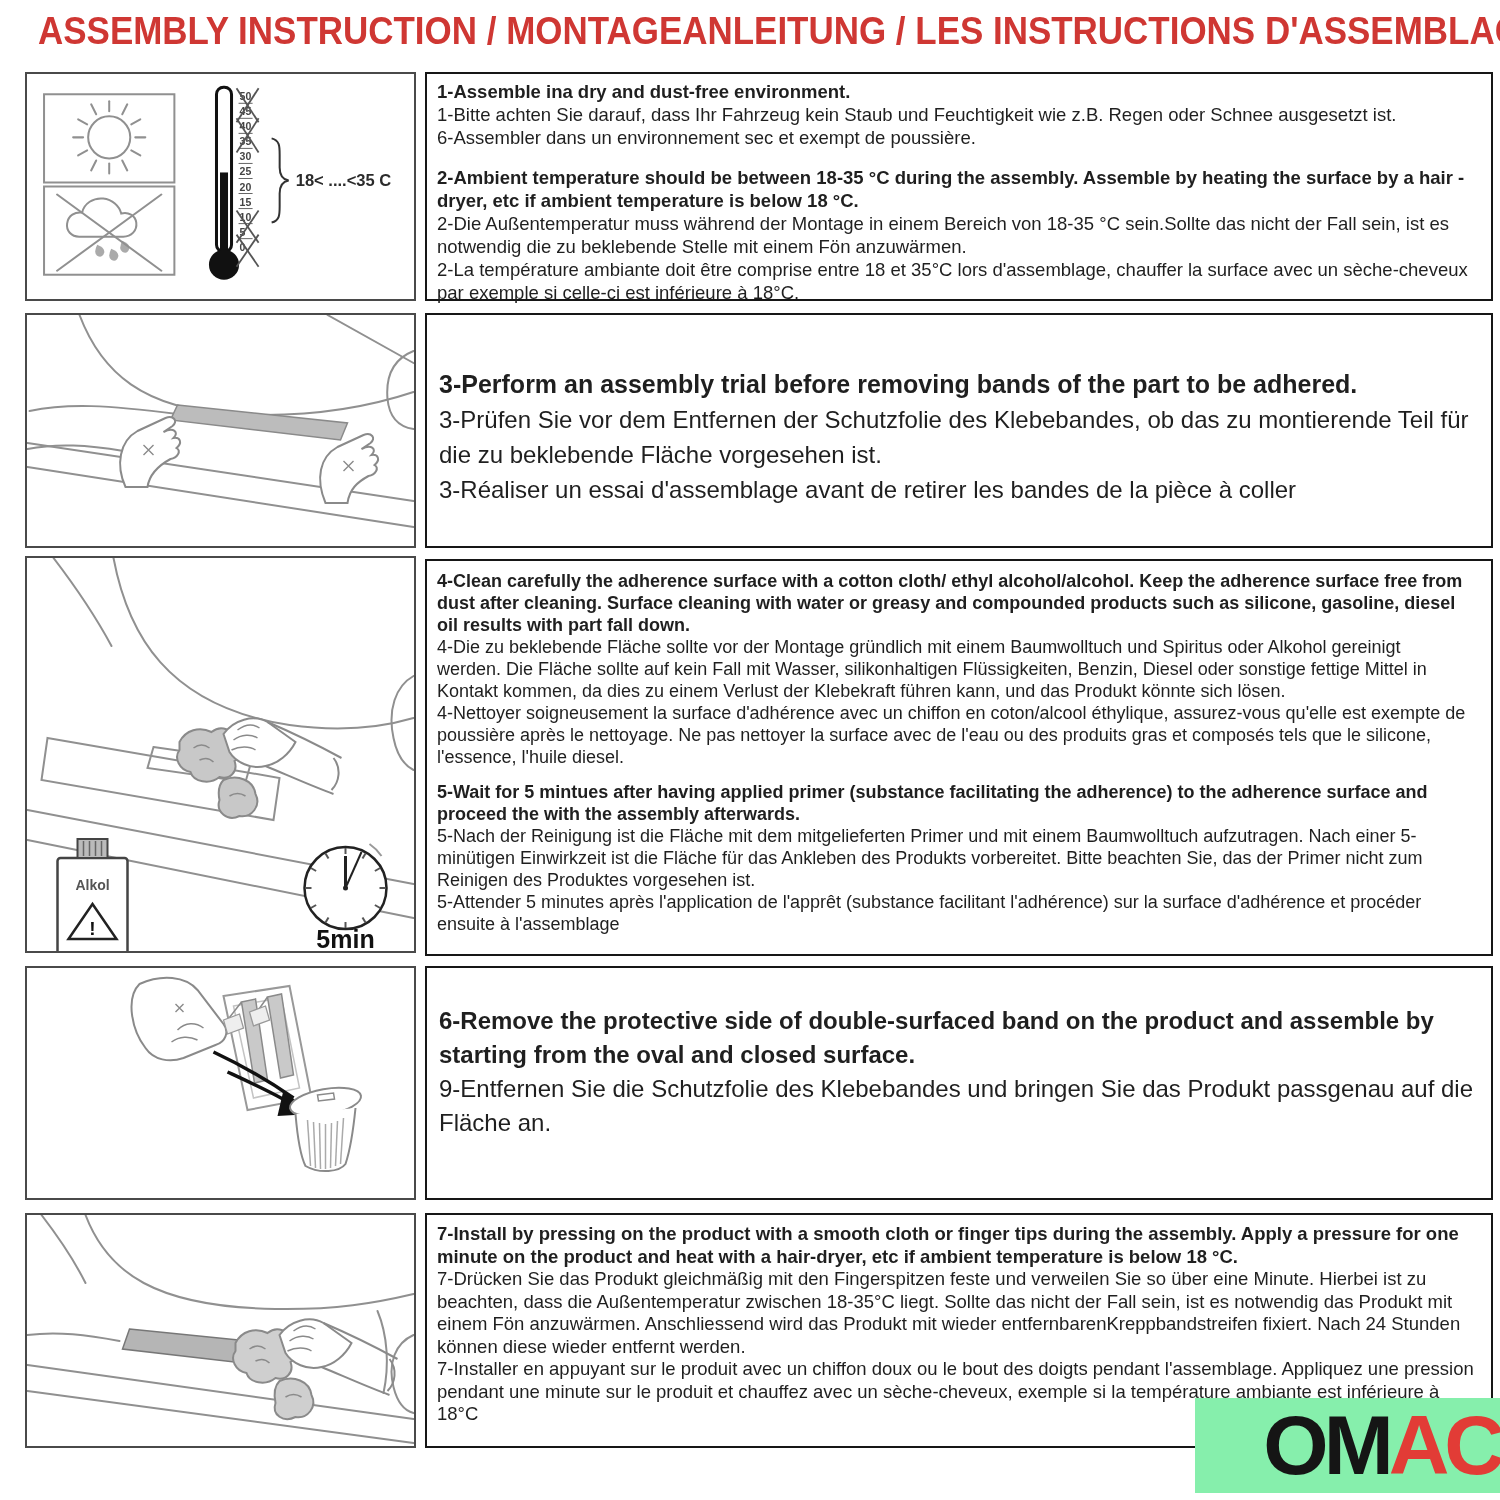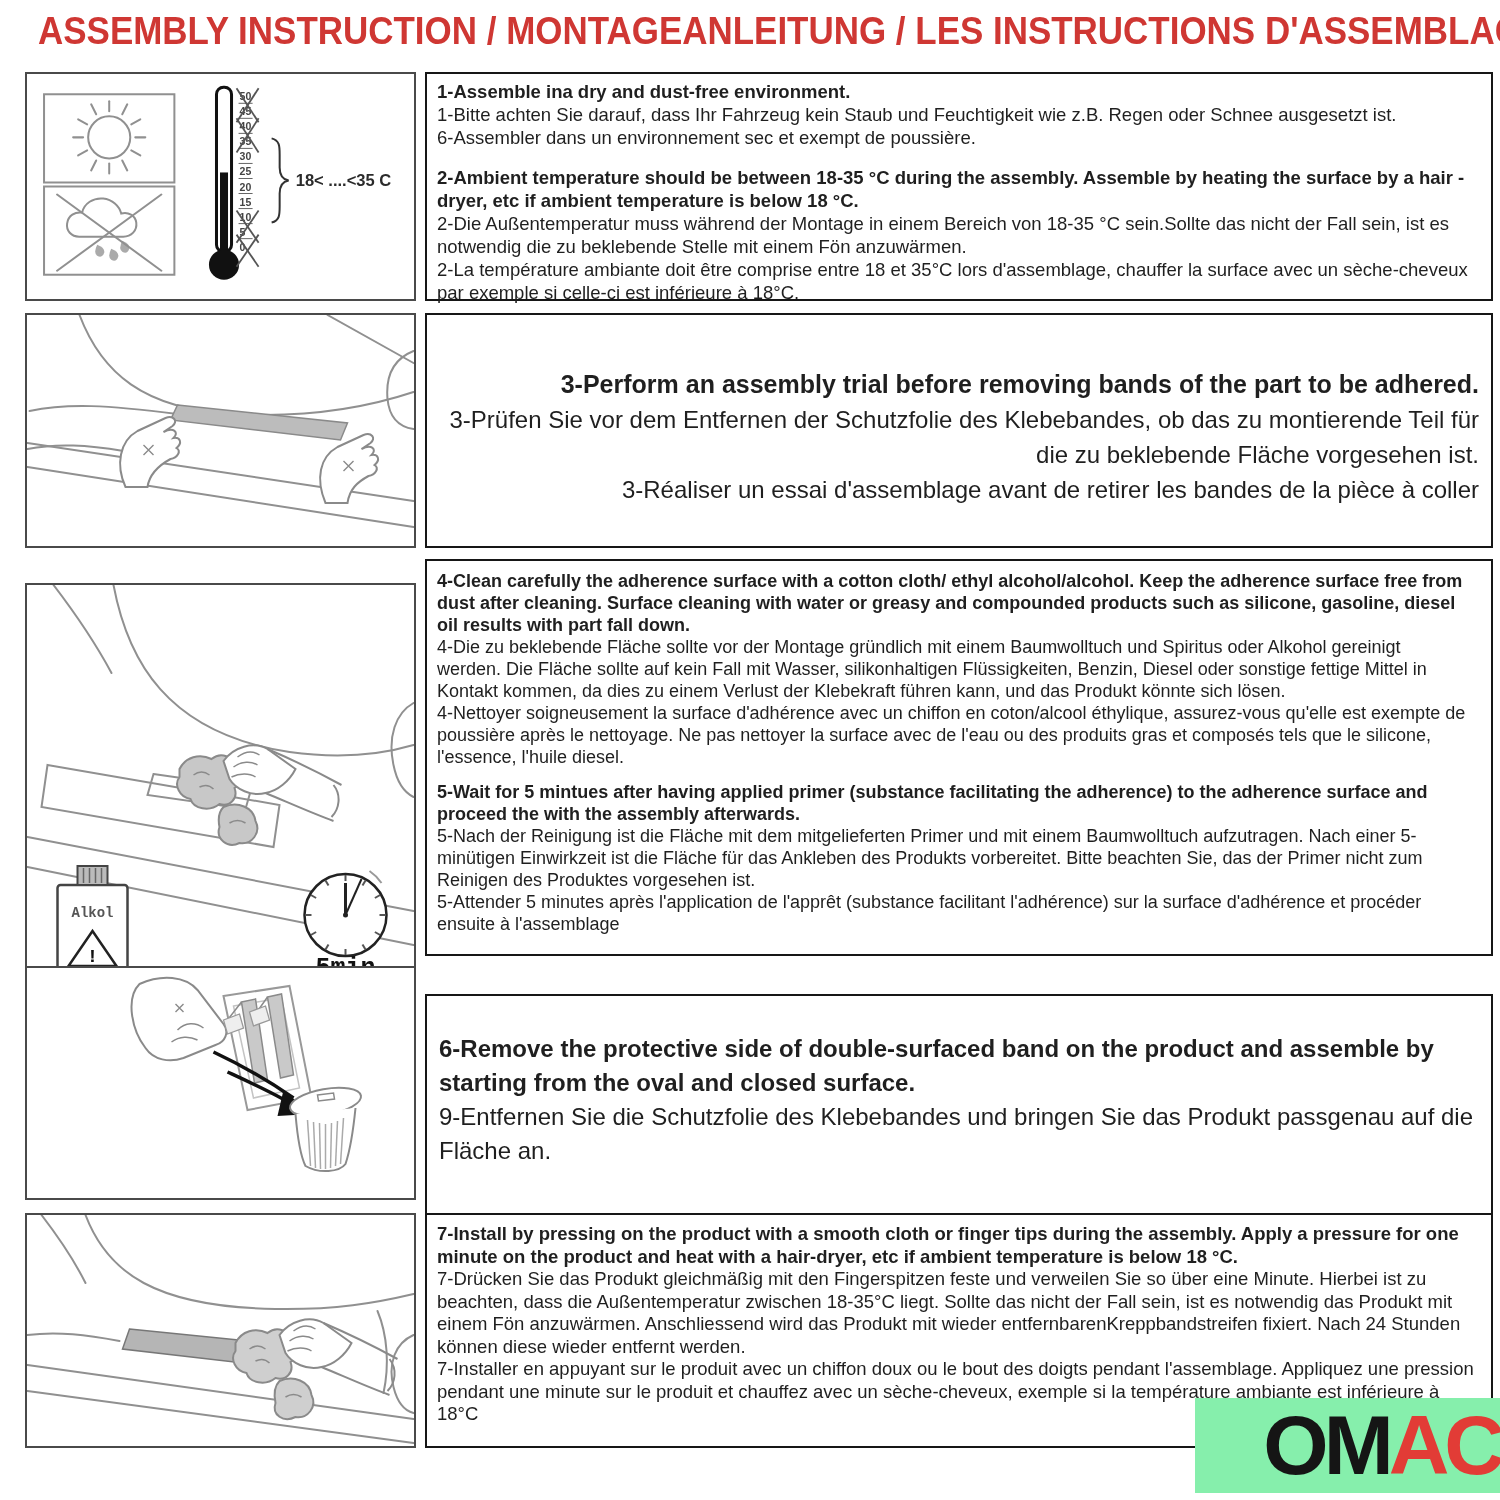--- a/index.html
+++ b/index.html
@@ -8,24 +8,24 @@
   .title{position:absolute;top:10px;left:38px;margin:0;color:#cf3733;font-weight:bold;
          font-size:38px;white-space:nowrap;transform:scaleX(0.92);transform-origin:left center;
          letter-spacing:0px;}
   .illu{position:absolute;left:25px;width:391px;border:2px solid #4a4a4a;background:#fff;
         box-sizing:border-box;}
   .txt{position:absolute;left:425px;width:1068px;border:2px solid #161616;background:#fff;
        box-sizing:border-box;}
   .txt p{margin:0;}
   .b{font-weight:bold;}
   .t1{padding:6px 13px 0 10px;font-size:18.5px;line-height:23px;}
-  .t2{padding:52px 12px 0 12px;font-size:24px;line-height:35px;text-align:right;}
+  .t2{padding:52px 12px 0 12px;font-size:24px;line-height:35px;}
   .t2 .hd{font-size:25px;}
   .t3{padding:9px 23px 0 10px;font-size:18px;line-height:22px;}
-  .t4{padding:36px 12px 0 12px;font-size:24px;line-height:34px;margin-top:28px;}
+  .t4{padding:36px 12px 0 12px;font-size:24px;line-height:34px;}
   .t5{padding:8px 10px 0 10px;font-size:18.5px;line-height:22.5px;}
   .sp1{height:17px;}
   .sp3{height:13px;}
   svg{display:block;width:100%;height:100%;}
   .sketch{stroke:#909090;stroke-width:2;fill:none;stroke-linecap:round;}
   .logo{position:absolute;left:1195px;top:1398px;width:305px;height:95px;background:#86efac;
         display:flex;align-items:center;justify-content:flex-end;font-weight:bold;
         font-size:84px;letter-spacing:-5px;z-index:3;}
   .logo .blk{color:#151515;}
   .logo .red{color:#e23c36;}
@@ -141,21 +141,21 @@
       </g>
     </svg>
   </div>
 
   <div class="txt t2" style="top:313px;height:235px;">
     <p class="b hd">3-Perform an assembly trial before removing bands of the part to be adhered.</p>
     <p>3-Prüfen Sie vor dem Entfernen der Schutzfolie des Klebebandes, ob das zu montierende Teil für die zu beklebende Fläche vorgesehen ist.</p>
     <p>3-Réaliser un essai d'assemblage avant de retirer les bandes de la pièce à coller</p>
   </div>
 
-  <div class="illu" style="top:583px;height:397px;font-family:Liberation Mono, monospace;">
+  <div class="illu" style="top:556px;height:397px;">
     <svg viewBox="0 0 386 393">
       <g class="sketch">
         <path d="M86,0 C100,74 138,148 262,167 C312,174 352,170 386,160"></path>
         <path d="M26,0 C52,34 70,62 84,88"></path>
         <path d="M386,118 C368,128 360,152 366,180 C370,200 378,208 386,212"></path>
         <path d="M20,180 L252,220 L246,262 L14,222 Z"></path>
         <path d="M126,189 L224,203 L218,224 L120,210 Z"></path>
         <path d="M0,252 L386,326"></path>
         <path d="M0,282 L386,360"></path>
       </g>

